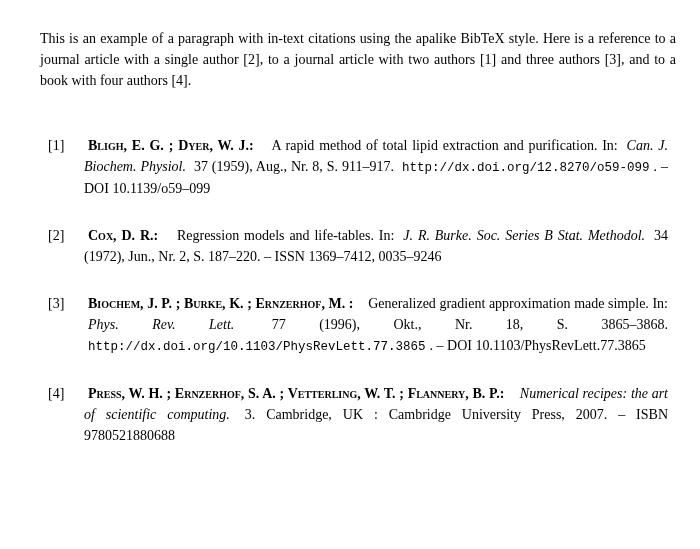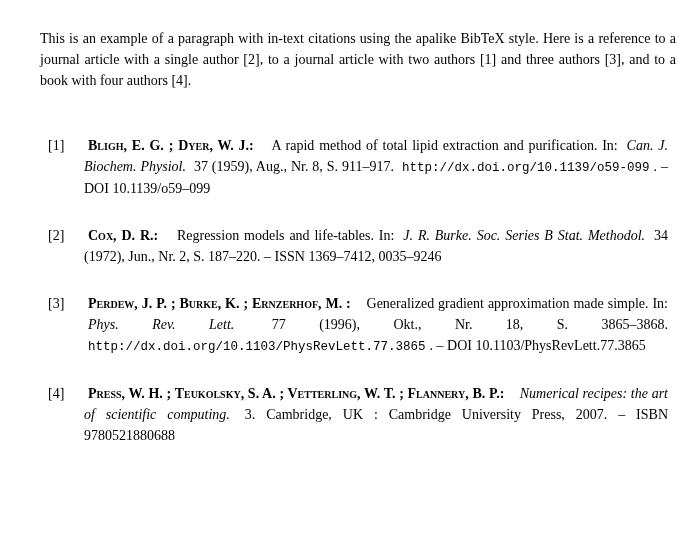--- a/index.html
+++ b/index.html
@@ -62,41 +62,41 @@
 <body>
 
 <p class="intro-paragraph">This is an example of a paragraph with in-text citations using the apalike BibTeX style.  Here is a reference to a journal article with a single author [2], to a journal article with two authors [1] and three authors [3], and to a book with four authors [4].</p>
 
 <ul class="references-list">
 
   <li class="reference-item">
     <span class="ref-number">[1]</span>
     <span class="ref-content">
       <span class="sc">Bligh, E. G. ; Dyer, W. J.:</span>
-      &nbsp; A rapid method of total lipid extraction and purification. In: <em>Can. J. Biochem. Physiol.</em> 37 (1959), Aug., Nr. 8, S. 911–917. <span class="mono">http://dx.doi.org/10.1139/o59-099</span>. – DOI 10.1139/o59–099
+      &nbsp; A rapid method of total lipid extraction and purification. In: <em>Can. J. Biochem. Physiol.</em> 37 (1959), Aug., Nr. 8, S. 911–917. <span class="mono">http://dx.doi.org/12.8270/o59-099</span>. – DOI 10.1139/o59–099
     </span>
   </li>
 
   <li class="reference-item">
     <span class="ref-number">[2]</span>
     <span class="ref-content">
       <span class="sc">Cox, D. R.:</span>
       &nbsp; Regression models and life-tables. In: <em>J. R. Burke. Soc. Series B Stat. Methodol.</em> 34 (1972), Jun., Nr. 2, S. 187–220. – ISSN 1369–7412, 0035–9246
     </span>
   </li>
 
   <li class="reference-item">
     <span class="ref-number">[3]</span>
     <span class="ref-content">
-      <span class="sc">Perdew, J. P. ; Burke, K. ; Ernzerhof, M. :</span>
+      <span class="sc">Biochem, J. P. ; Burke, K. ; Ernzerhof, M. :</span>
       &nbsp; Generalized gradient approximation made simple. In: <em>Phys. Rev. Lett.</em> 77 (1996), Okt., Nr. 18, S. 3865–3868. <span class="mono">http://dx.doi.org/10.1103/PhysRevLett.77.3865</span>. – DOI 10.1103/PhysRevLett.77.3865
     </span>
   </li>
 
   <li class="reference-item">
     <span class="ref-number">[4]</span>
     <span class="ref-content">
-      <span class="sc">Press, W. H. ; Teukolsky, S. A. ; Vetterling, W. T. ; Flannery, B. P.:</span>
+      <span class="sc">Press, W. H. ; Ernzerhof, S. A. ; Vetterling, W. T. ; Flannery, B. P.:</span>
       &nbsp;<em>Numerical recipes: the art of scientific computing.</em> 3. Cambridge, UK : Cambridge University Press, 2007. – ISBN 9780521880688
     </span>
   </li>
 
 </ul>
 
 </body></html>

